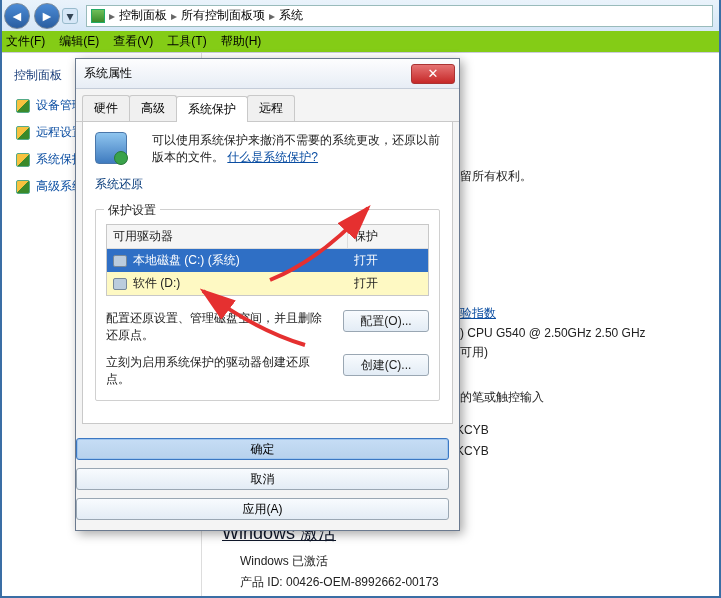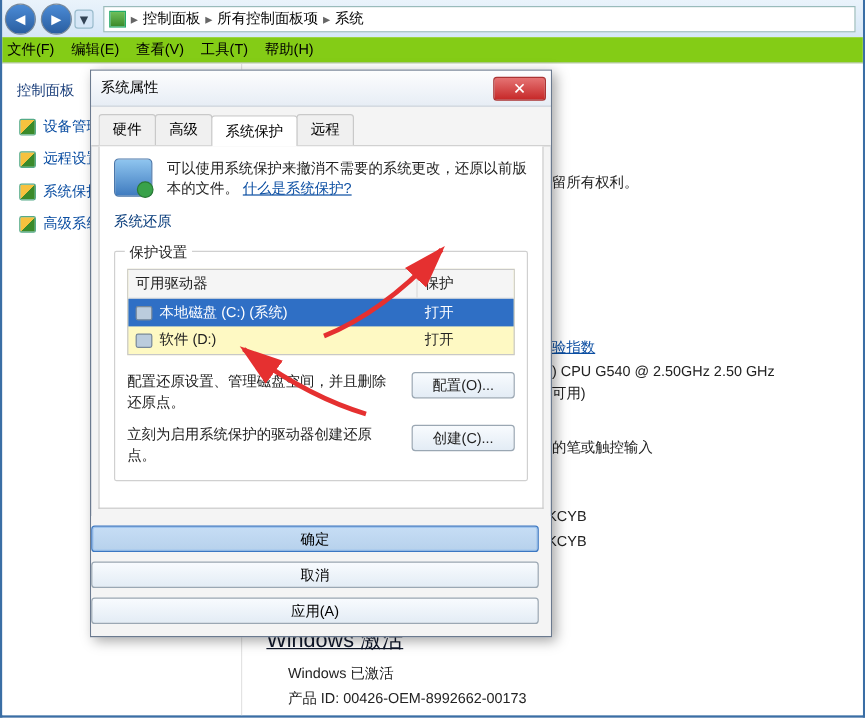--- a/index.html
+++ b/index.html
@@ -30,21 +30,21 @@
 
   
   .dialog { position:absolute; left:75px; top:58px; width:385px; background:#f4f4f4; border:1px solid #6b7a8f; box-shadow: 3px 3px 10px rgba(0,0,0,.35); z-index:10; }
   .dlg-title { height:30px; background: linear-gradient(#fdfdfe,#e7edf5); border-bottom:1px solid #c4ccd8; display:flex; align-items:center; padding:0 0 0 8px; font-size:12px; }
   .dlg-title .spacer { flex:1; }
   .close-btn { width:44px; height:20px; margin-right:4px; border:1px solid #a33; border-radius:3px; background: linear-gradient(#e57373,#c62828); color:#fff; display:flex; align-items:center; justify-content:center; font-size:13px; cursor:pointer; }
   .tabs { display:flex; background:#f4f4f4; padding:6px 6px 0 6px; gap:0; font-size:12px; border-bottom:1px solid #c9c9c9; }
   .tab { padding:4px 11px; border:1px solid #c9c9c9; border-bottom:none; background:#f0f0f0; margin-right:-1px; border-radius:3px 3px 0 0; cursor:pointer; }
   .tab.active { background:#ffffff; position:relative; top:1px; }
   .dlg-body { background:#fff; margin:0 6px 6px 6px; border:1px solid #c9c9c9; border-top:none; padding:10px 12px 12px 12px; font-size:12px; color:#222; }
-  .intro { display:flex; gap:12px; margin-bottom:10px; }
+  .intro { display:flex; gap:25px; margin-bottom:10px; }
   .intro .big-icon { width:32px; height:32px; background: linear-gradient(#8fc5ef,#3f7bbf); border:1px solid #4a77aa; border-radius:4px; flex:0 0 32px; position:relative; }
   .intro .big-icon:after { content:""; position:absolute; right:-2px; bottom:-2px; width:12px; height:12px; background:#39a24a; border-radius:50%; border:1px solid #2a7a35; }
   .grp-label { color:#063a7a; margin-bottom:6px; }
   .grp { margin-bottom:10px; }
   .grp-box { border:1px solid #d0d0d0; border-radius:2px; padding:10px 10px 12px 10px; background:#fff; position:relative; }
   .grp-box .grp-legend { position:absolute; top:-8px; left:8px; background:#fff; padding:0 4px; color:#222; font-size:12px; }
   .btn { display:inline-block; min-width:86px; height:22px; line-height:20px; text-align:center; border:1px solid #9aa7b3; background: linear-gradient(#f8fbfe,#e3ecf5); border-radius:3px; font-size:12px; cursor:pointer; padding:0 8px; }
   .btn.highlight { border:1px solid #3b77c2; background: linear-gradient(#c6ddf5,#b7d1ec); box-shadow: 0 0 0 1px #9fc5ee inset; }
   .row-flex { display:flex; align-items:flex-start; gap:12px; }
   .row-flex .text { flex:1; }
@@ -134,21 +134,21 @@
       <div class="section-title">Windows 激活</div>
       <div style="padding-left:18px">
         <div style="margin:4px 0;">Windows 已激活</div>
         <div style="margin:4px 0;">产品 ID: 00426-OEM-8992662-00173</div>
       </div>
     </div>
   </div>
 </div>
 
 <div class="peek">
-  <div class="pline" style="margin-top:4px">留所有权利。</div>
+  <div class="pline" style="margin-top:28px">留所有权利。</div>
   <div class="pline" style="margin-top:120px"><span class="link">验指数</span></div>
   <div class="pline">) CPU G540 @ 2.50GHz   2.50 GHz</div>
   <div class="pline">可用)</div>
   <div class="pline" style="margin-top:28px">的笔或触控输入</div>
 </div>
 
 <div class="dialog">
   <div class="dlg-title">
     <span>系统属性</span>
     <span class="spacer"></span>

